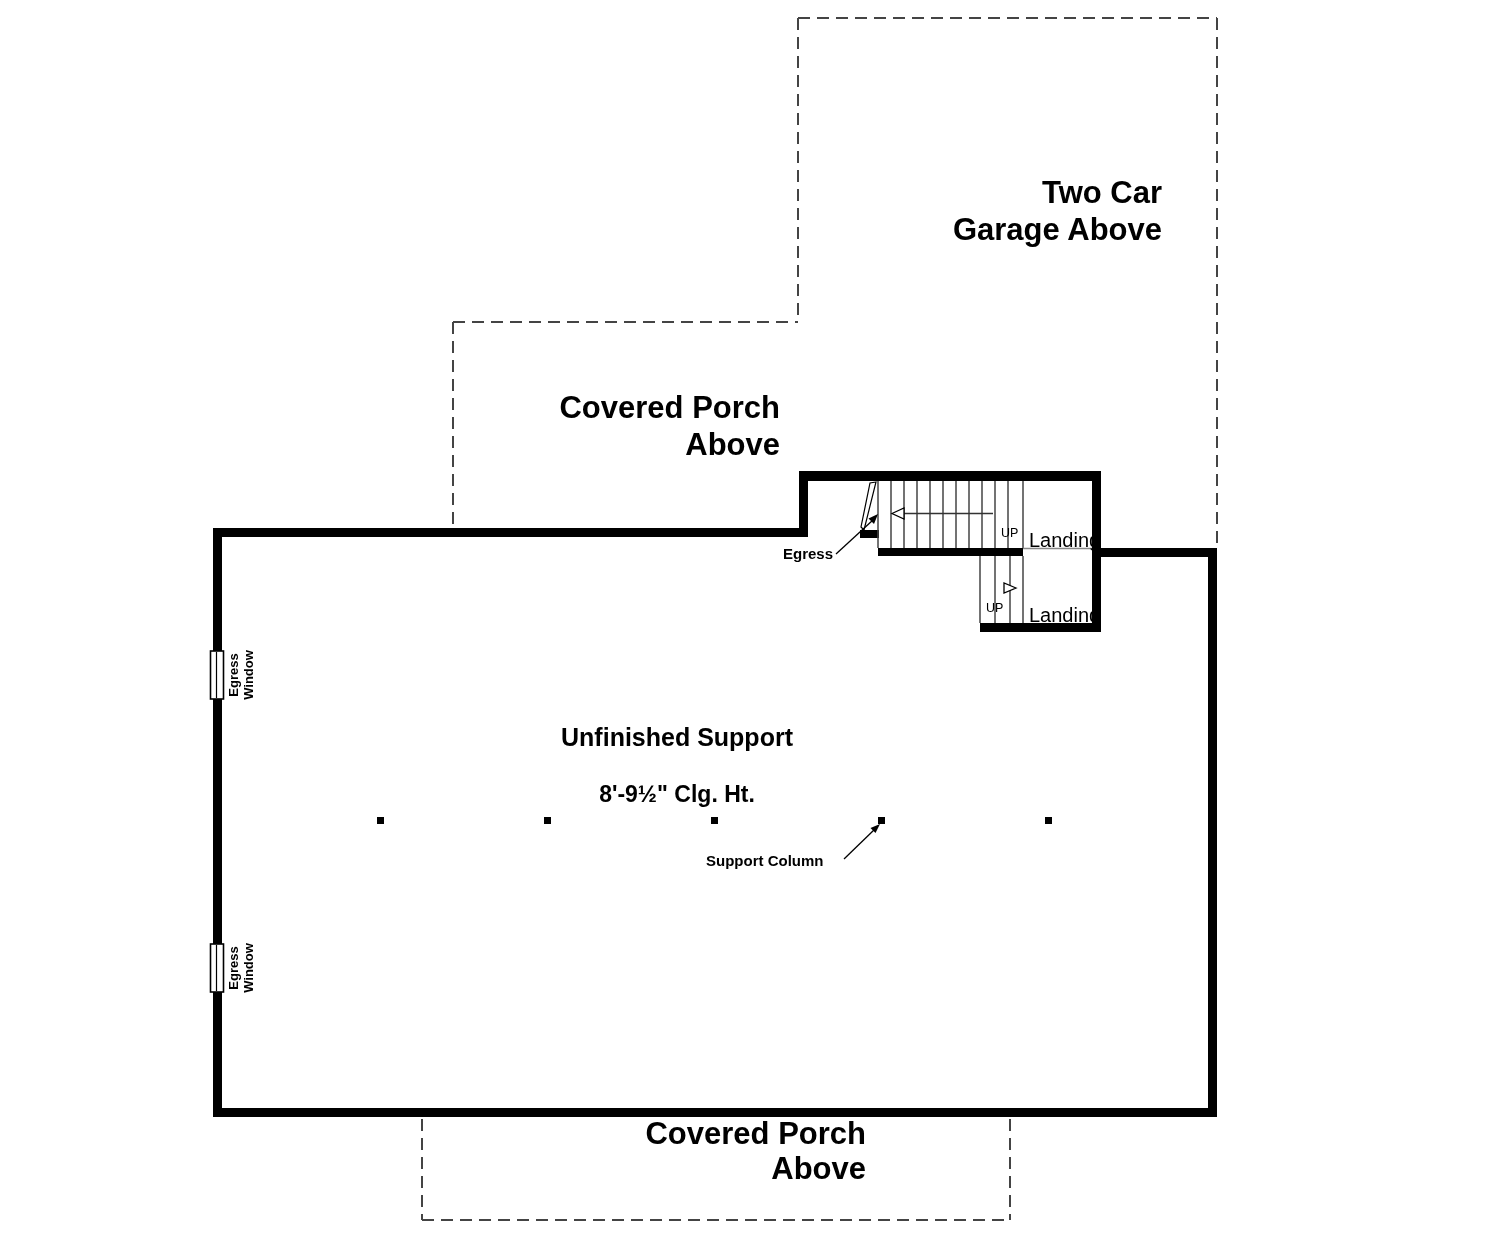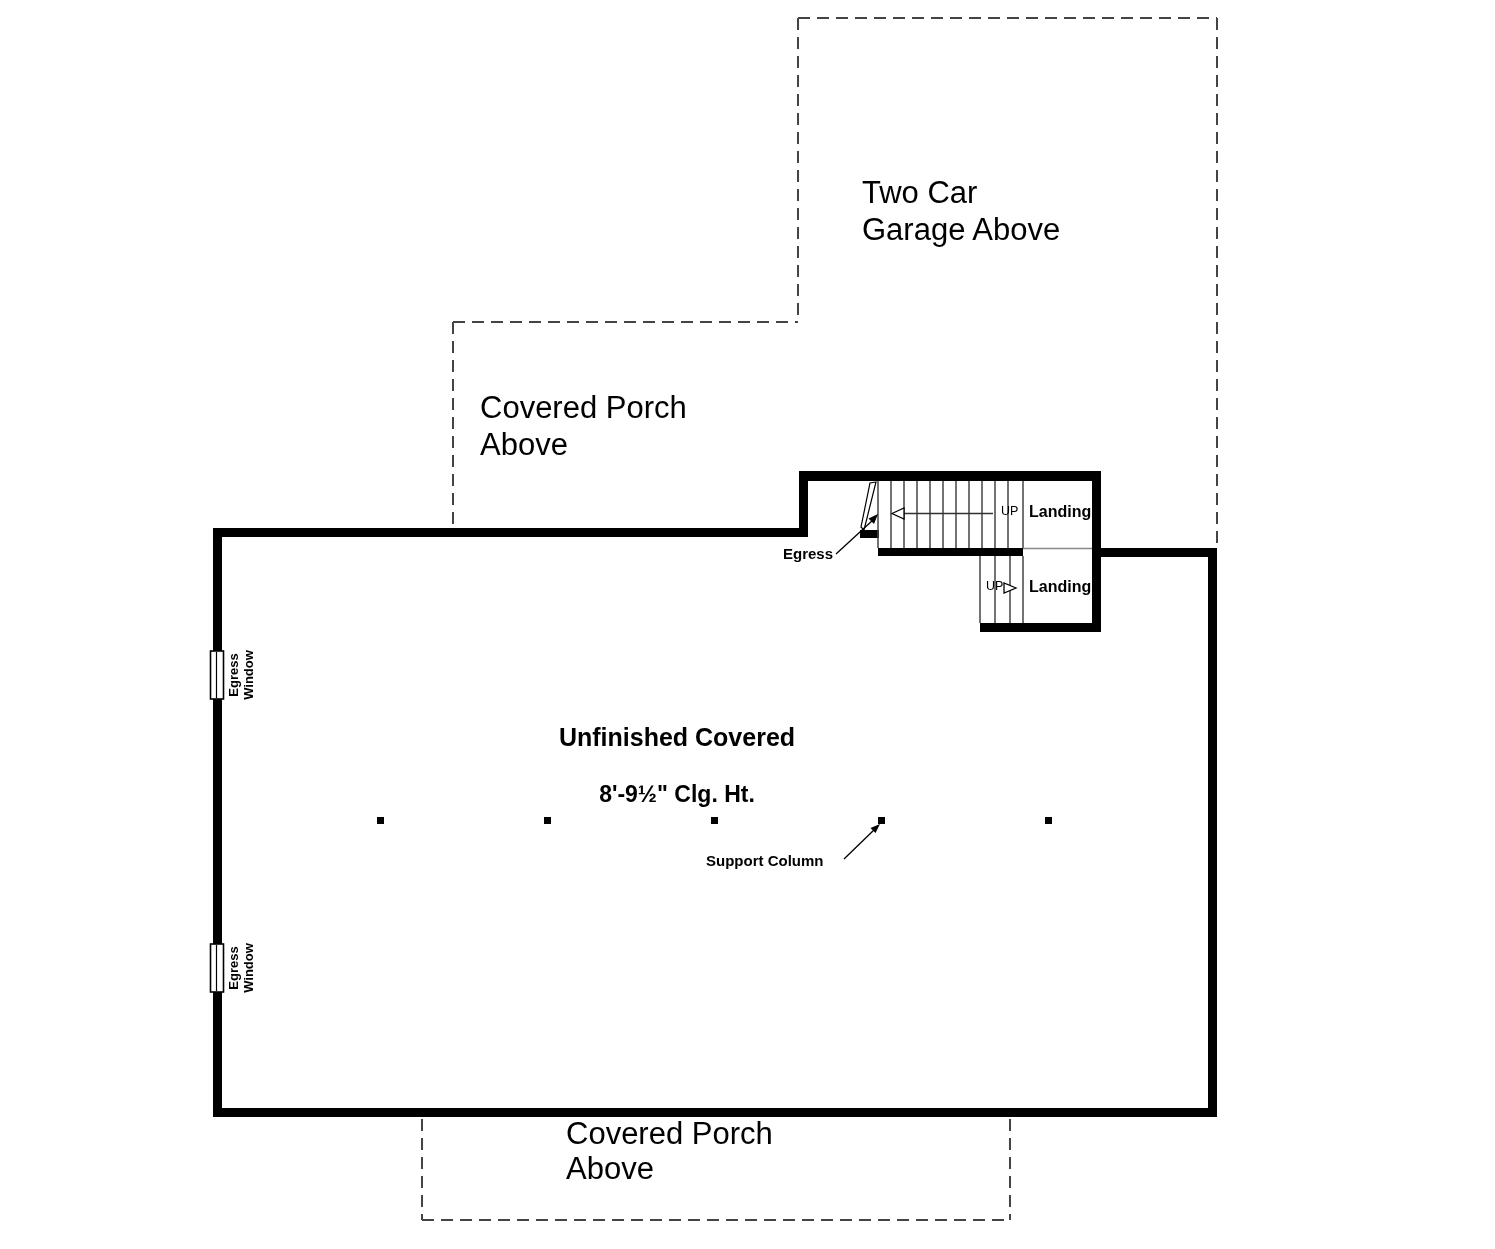--- a/index.html
+++ b/index.html
@@ -21,23 +21,23 @@
     left: 0;
     top: 0;
   }
   .lbl {
     position: absolute;
     color: #000;
     white-space: pre-line;
   }
   .lbl-big {
     font-size: 31px;
-    font-weight: normal;
+    font-weight: bold;
     line-height: 37px;
-    text-align: left;
+    text-align: right;
     width: 300px;
   }
   .lbl-room-title {
     font-size: 25px;
     font-weight: bold;
     text-align: center;
     width: 300px;
   }
   .lbl-room-dims {
     font-size: 29px;
@@ -50,28 +50,30 @@
     font-weight: bold;
     text-align: center;
     width: 300px;
   }
   .lbl-small-bold {
     font-size: 15px;
     font-weight: bold;
     white-space: nowrap;
   }
   .lbl-landing {
-    font-size: 16px;
-    font-weight: bold;
+    font-size: 20px;
+    font-weight: normal;
     white-space: nowrap;
+    margin-top: 26px;
   }
   .lbl-up {
     font-size: 12.5px;
     font-weight: normal;
     white-space: nowrap;
+    margin-top: 22px;
   }
   .lbl-egress {
     font-size: 13px;
     font-weight: bold;
     line-height: 15px;
     text-align: center;
     width: 70px;
     height: 30px;
     transform: rotate(-90deg);
   }
@@ -176,21 +178,21 @@
       <line x1="216.5" y1="945" x2="216.5" y2="991" stroke="#000000" stroke-width="1.2"></line>
     </g>
   </svg>
 
   <div class="lbl lbl-big" style="left:862px; top:174px;">Two Car
 Garage Above</div>
 
   <div class="lbl lbl-big" style="left:480px; top:389px;">Covered Porch
 Above</div>
 
-  <div class="lbl lbl-room-title" style="left:527px; top:723px;">Unfinished Covered</div>
+  <div class="lbl lbl-room-title" style="left:527px; top:723px;">Unfinished Support</div>
   <div class="lbl lbl-room-clg" style="left:527px; top:781px;">8'-9½" Clg. Ht.</div>
 
   <div class="lbl lbl-small-bold" style="left:783px; top:545px;">Egress</div>
 
   <div class="lbl lbl-up" style="left:1001px; top:504px;">UP</div>
   <div class="lbl lbl-landing" style="left:1029px; top:503px;">Landing</div>
 
   <div class="lbl lbl-up" style="left:986px; top:579px;">UP</div>
   <div class="lbl lbl-landing" style="left:1029px; top:578px;">Landing</div>
 

